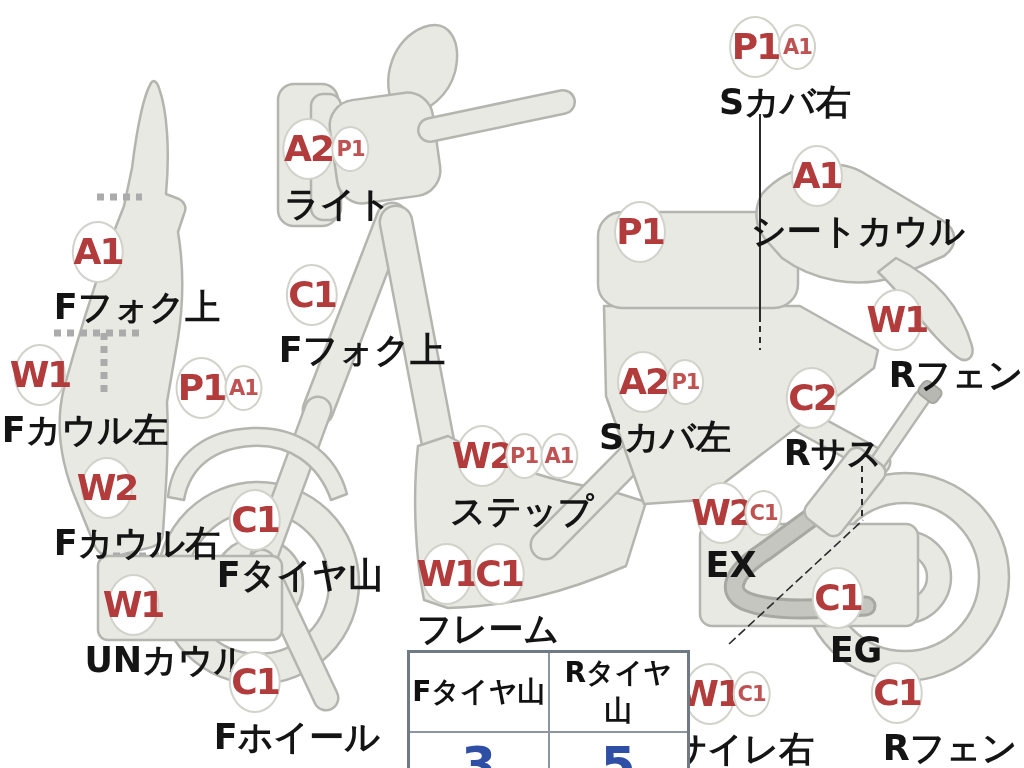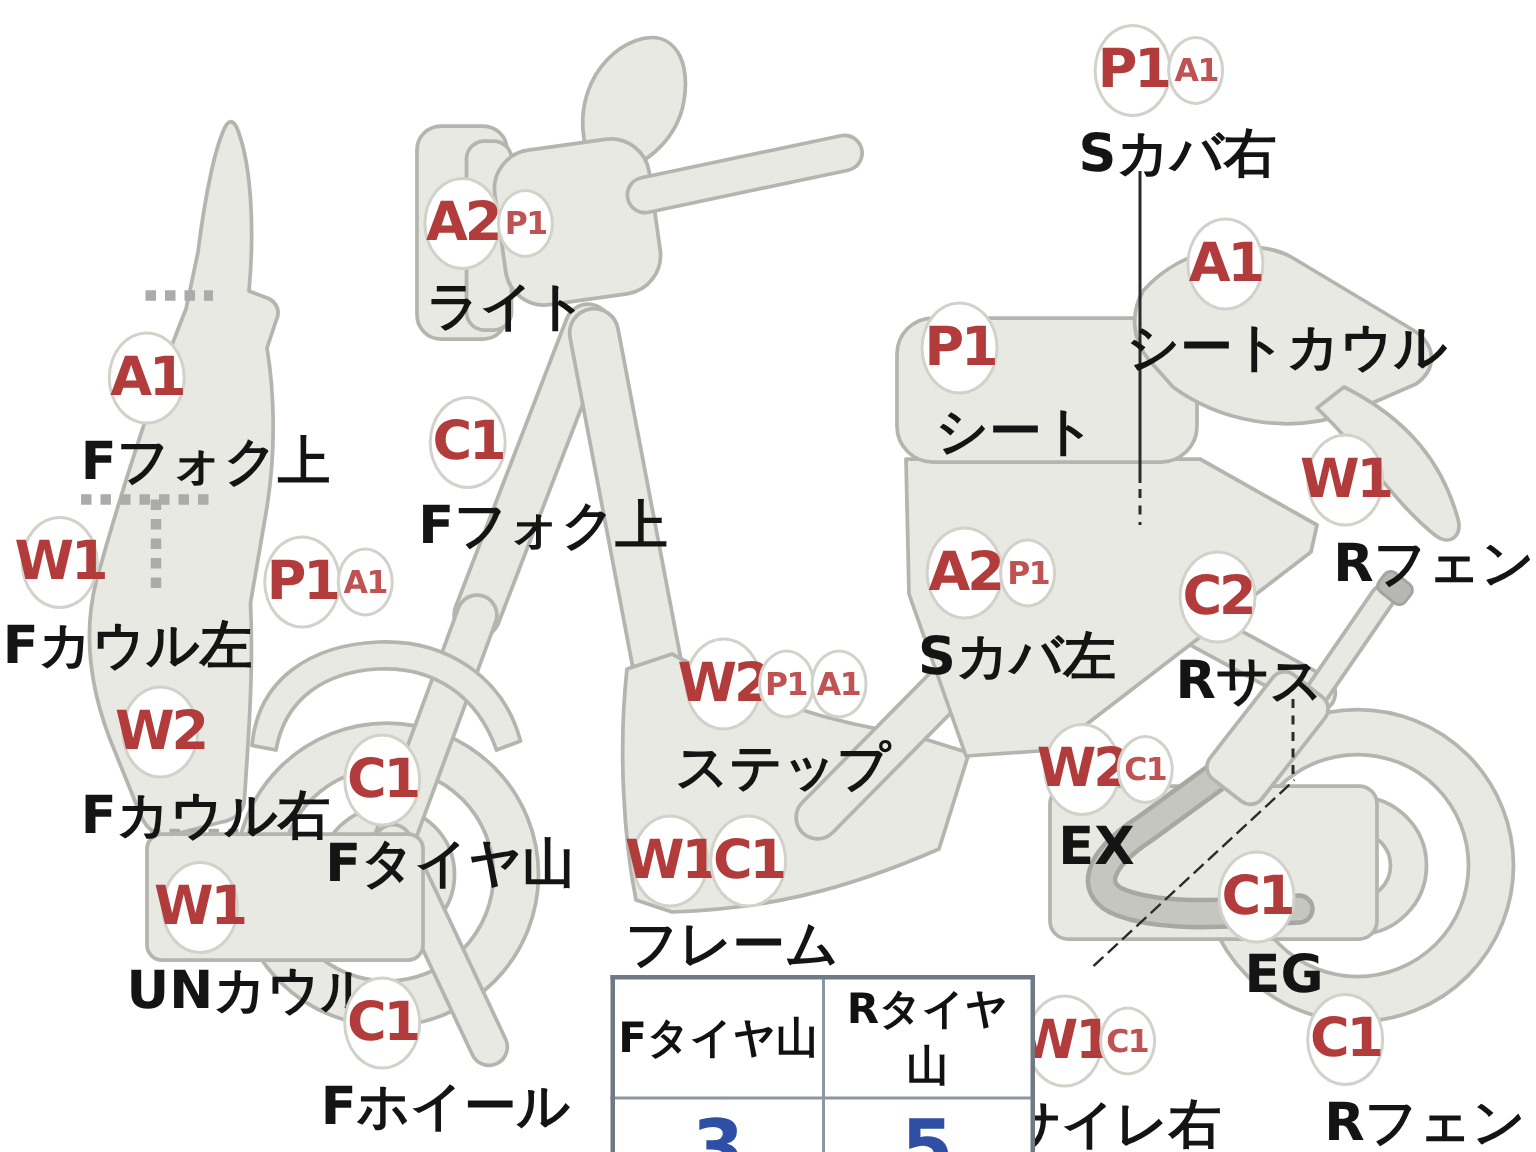--- a/index.html
+++ b/index.html
@@ -200,29 +200,28 @@
       <span class="badge lg">W1</span>
       <span class="badge lg">C1</span>
     </div>
     <span class="mlabel" style="left:15px">フレーム</span>
   </div>
 
   <div class="marker" style="left:640px;top:201px">
     <div class="badges">
         <span class="badge lg">P1</span>
       </div>
-    <span class="mlabel" style="left:37px">シート</span>
   </div>
 
   <div class="marker" style="left:661px;top:351px">
     <div class="badges">
       <span class="badge lg">A2</span>
       <span class="badge sm">P1</span>
     </div>
-    <span class="mlabel" style="left:17px">Sカバ左</span>
+    <span class="mlabel" style="left:4px">Sカバ左</span>
   </div>
 
   <div class="marker" style="left:773px;top:16px">
     <div class="badges">
       <span class="badge lg">P1</span>
       <span class="badge sm">A1</span>
     </div>
     <span class="mlabel" style="left:12px">Sカバ右</span>
   </div>
 

